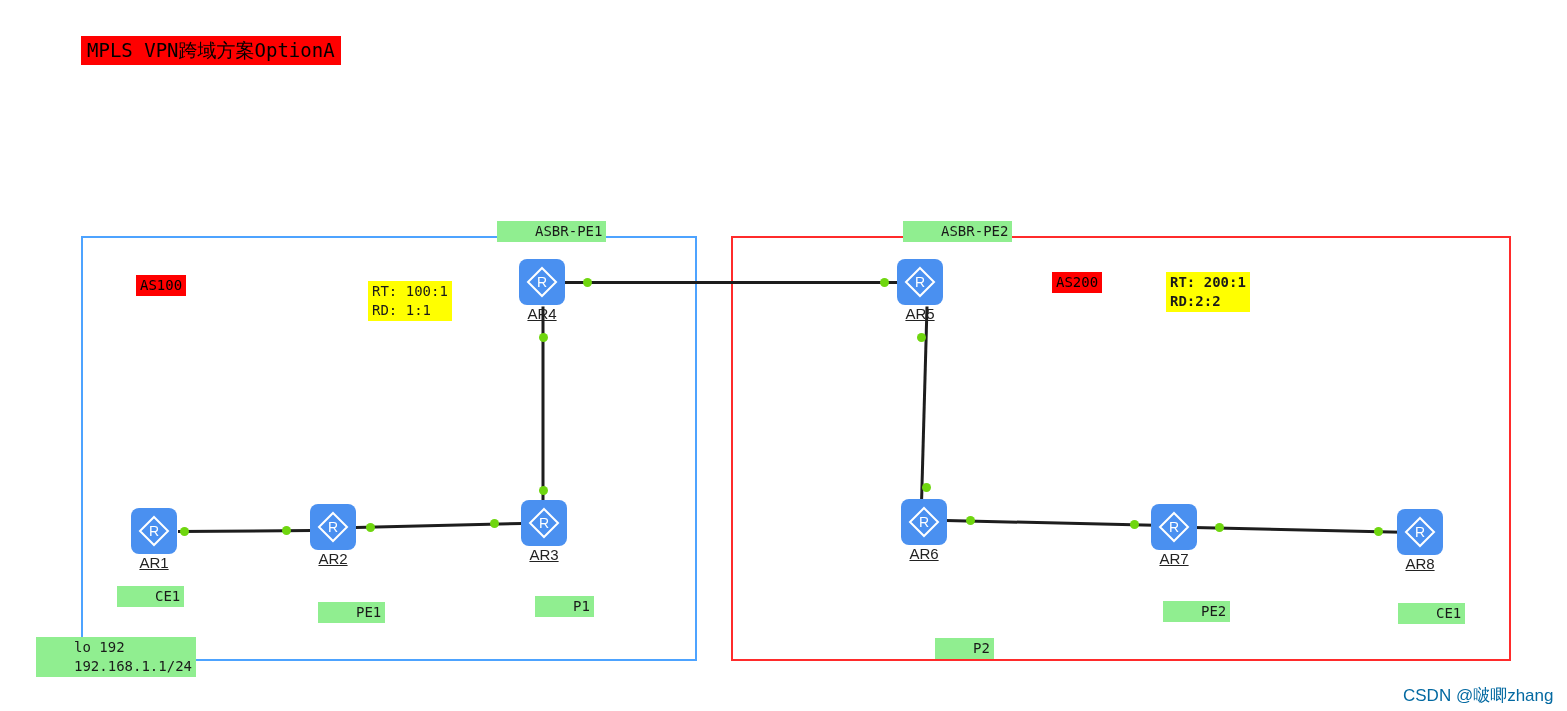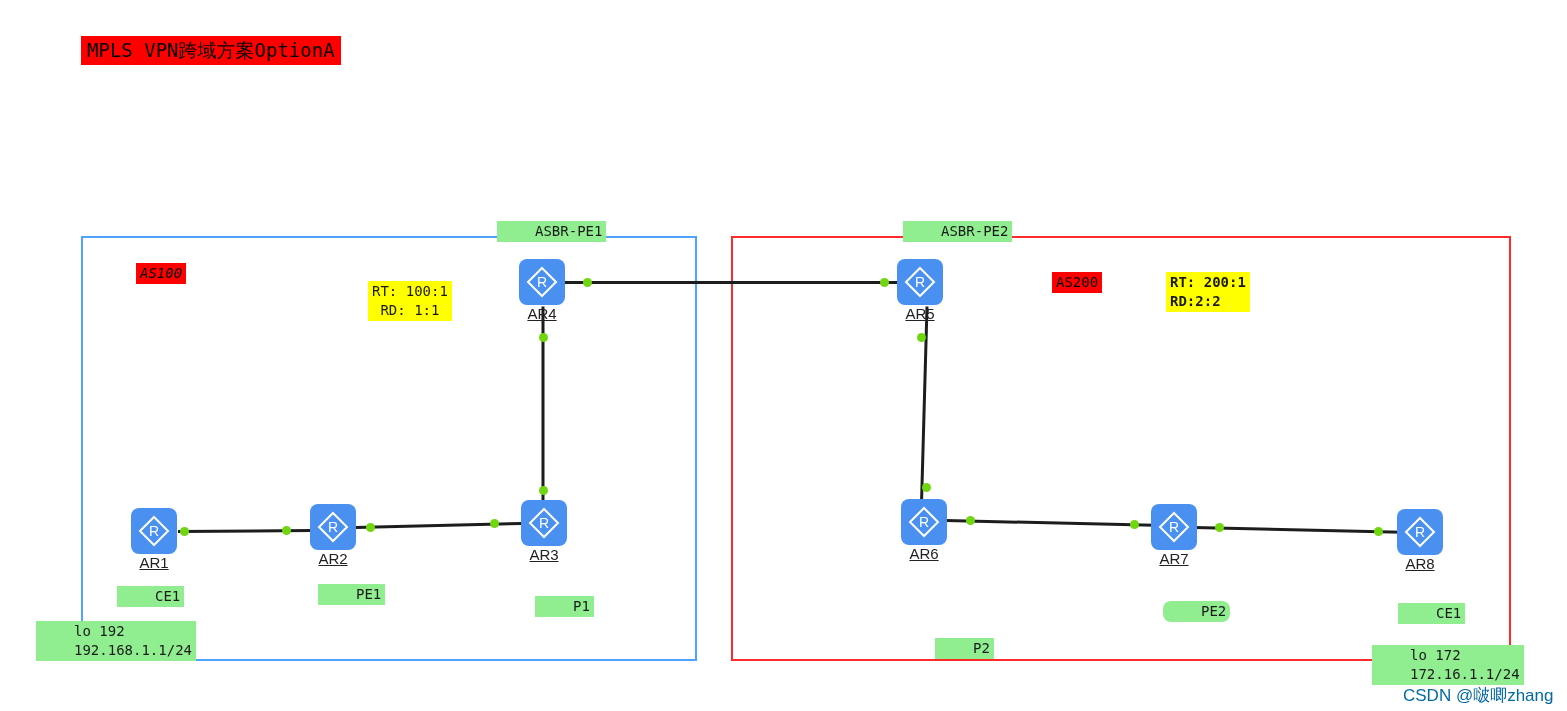--- a/index.html
+++ b/index.html
@@ -224,36 +224,35 @@
       <span>
         <svg width="34" height="34" viewBox="0 0 34 34">
           <path d="M17 3 L31 17 L17 31 L3 17 Z" fill="none" stroke="#ffffff" stroke-width="2"></path>
           <text x="17" y="22" font-family="Liberation Sans, sans-serif" font-size="14" fill="#ffffff" text-anchor="middle">R</text>
         </svg>
       </span>
       <span class="router-label">AR8</span>
     </div>
   </div>
 
-  <div class="chip red" style="left:136px; top:263px;font-style:italic;">AS100</div>
+  <div class="chip red" style="left:136px; top:275px;">AS100</div>
   <div class="chip red" style="left:1052px; top:272px;">AS200</div>
 
-  <div class="chip yellow" style="left:368px; top:281px;text-align:center;"><span>RT: 100:1</span><br><span>RD: 1:1</span></div>
+  <div class="chip yellow" style="left:368px; top:281px;"><span>RT: 100:1</span><br><span>RD: 1:1</span></div>
 
   <div class="chip yellow" style="left:1166px; top:272px;font-weight:bold;"><span>RT: 200:1</span><br><span>RD:2:2</span></div>
 
   <div class="chip green" style="left:497px; top:221px;">ASBR-PE1</div>
   <div class="chip green" style="left:903px; top:221px;">ASBR-PE2</div>
 
   <div class="chip green" style="left:117px; top:586px;">CE1</div>
-  <div class="chip green" style="left:318px; top:584px;">PE1</div>
+  <div class="chip green" style="left:318px; top:602px;">PE1</div>
   <div class="chip green" style="left:535px; top:596px;">P1</div>
   <div class="chip green" style="left:935px; top:590px;margin-top:48px;">P2</div>
-  <div class="chip green" style="left:1163px; top:601px;border-radius:8px;">PE2</div>
+  <div class="chip green" style="left:1163px; top:601px;">PE2</div>
   <div class="chip green" style="left:1398px; top:603px;">CE1</div>
 
-  <div class="chip green" style="left:36px; top:621px;"><span>lo 192</span><br><span>192.168.1.1/24</span></div>
-
-  <div class="chip green" style="left:1372px; top:645px;"><span>lo 172</span><br><span>172.16.1.1/24</span></div>
+  <div class="chip green" style="left:36px; top:637px;"><span>lo 192</span><br><span>192.168.1.1/24</span></div>
+
 
   <div class="watermark" style="left:1403px; top:684px;">CSDN @啵唧zhang</div>
 
 </div>
 
 </body></html>

